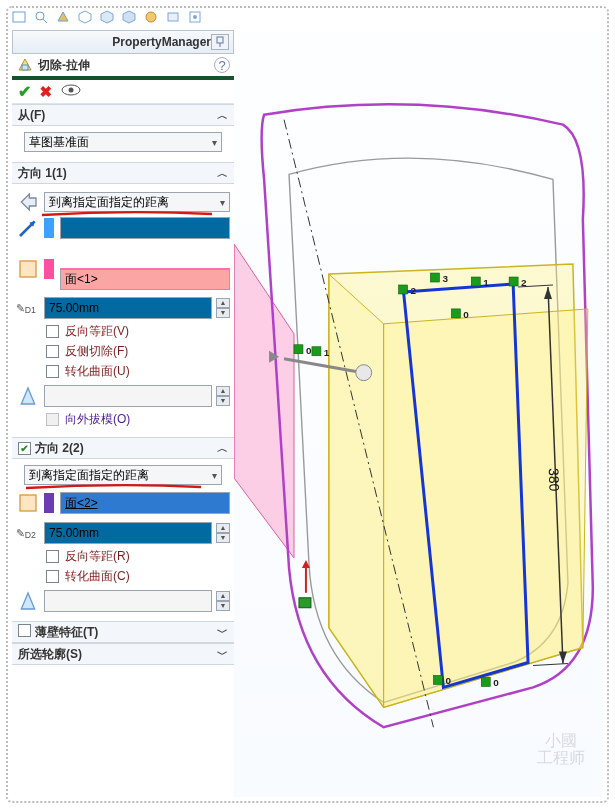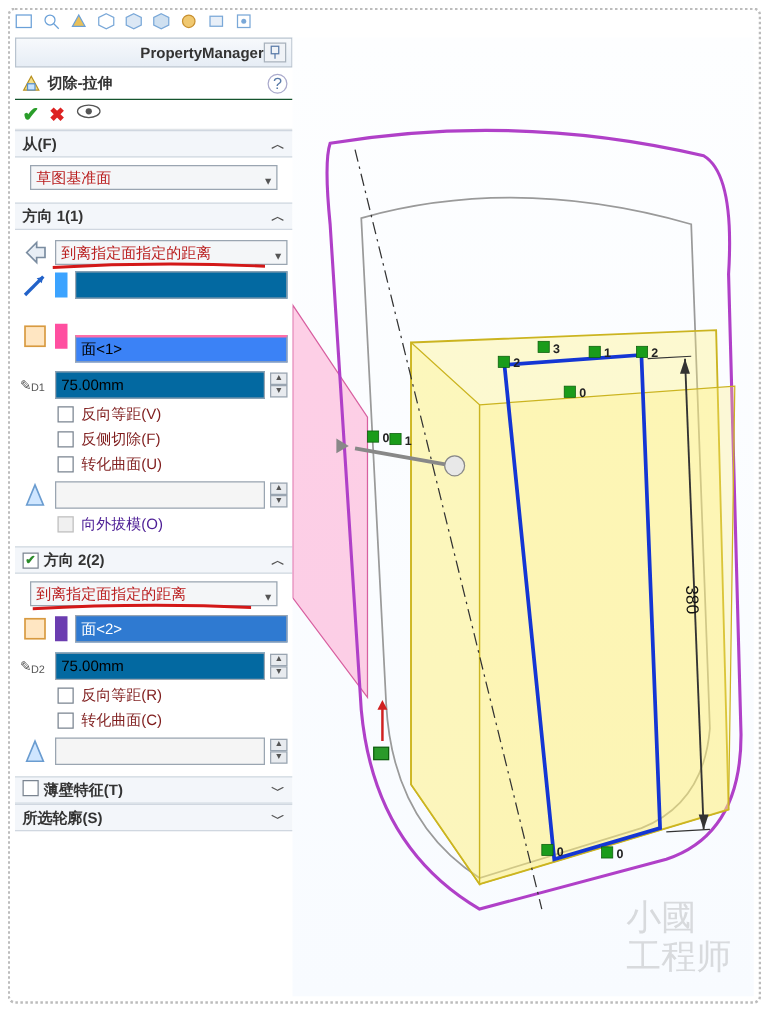--- a/index.html
+++ b/index.html
@@ -11,57 +11,57 @@
   .tb-btn { width:18px; height:18px; display:flex; align-items:center; justify-content:center; }
   .tb-btn svg { width:16px; height:16px; }
   
   .panel { position:absolute; left:12px; top:30px; width:222px; bottom:12px; background:#fff; }
   .viewport { position:absolute; left:234px; top:30px; right:12px; bottom:12px; background:linear-gradient(#fdfeff,#f8fbff); }
   
   .pm-header { height:24px; background:linear-gradient(#f7f9fc,#e6edf5); border:1px solid #b8c3cf; display:flex; align-items:center; position:relative; }
   .pm-title { flex:1; text-align:right; font-size:12px; font-weight:bold; color:#333; }
   .pm-pin { width:18px; height:16px; margin-right:4px; display:flex; align-items:center; justify-content:center; border:1px solid #a8b2bd; background:#f0f3f7; }
   
-  .feature-row { height:26px; display:flex; align-items:center; border-bottom:1px solid #14532d; padding:0 4px; }
+  .feature-row { height:26px; display:flex; align-items:center; border-bottom:4px solid #14532d; padding:0 4px; }
   .feature-icon { width:18px; height:18px; margin-right:4px; }
   .feature-title { font-size:12px; font-weight:bold; color:#333; flex:1; }
   .help-icon { width:16px; height:16px; color:#5a7ba8; display:flex; align-items:center; justify-content:center; font-size:13px; border:1px solid #aac; border-radius:8px; }
   
   .accept-row { height:24px; display:flex; align-items:center; gap:8px; padding:0 6px; border-bottom:1px solid #e0e4e8; }
   .check { color:#2a9d2a; font-size:16px; font-weight:bold; }
   .cross { color:#d22; font-size:15px; font-weight:bold; }
   .eye { width:22px; height:14px; }
   
   .section-head { height:22px; display:flex; align-items:center; justify-content:space-between; background:#f3f6fa; border-top:1px solid #d0d7e0; border-bottom:1px solid #d0d7e0; padding:0 6px; font-size:12px; color:#333; font-weight:bold; cursor:pointer; }
   .section-head .chev { font-size:11px; color:#555; }
   .section-body { padding:4px 4px 6px 4px; }
   
-  .dd { height:20px; border:1px solid #9aa5b1; background:#f4f6f8; display:flex; align-items:flex-end; padding:0 4px; font-size:12px; color:#b91c1c; position:relative; margin:2px 0 4px 24px; }
+  .dd { height:20px; border:1px solid #9aa5b1; background:#f4f6f8; display:flex; align-items:center; padding:0 4px; font-size:12px; color:#000000; position:relative; margin:2px 0 4px 24px; }
   .dd::after { content:"▾"; position:absolute; right:4px; font-size:10px; color:#555; }
   .dd.full { margin-left:8px; margin-right:8px; }
   
   .row { display:flex; align-items:center; margin:2px 0; gap:4px; }
   .row-icon { width:24px; height:24px; display:flex; align-items:center; justify-content:center; flex-shrink:0; }
   .field { flex:1; height:22px; border:1px solid #9aa5b1; background:#0369a1; display:flex; align-items:center; font-size:12px; padding:0 4px; }
-  .field.pink { background:#3b82f6; border-top:2px solid #ff6fa8;margin-top:20px; }
-  .field.blue-sel { background:#2f7ad1; color:#ffffff; }
+  .field.pink { background:#fca5a5; border-top:2px solid #ff6fa8;margin-top:20px; }
+  .field.blue-sel { background:#2f7ad1; color:#000000;text-decoration:underline; }
   .swatch { width:10px; height:20px; background:#6b3db0; margin-right:2px; }
   .swatch.blue { background:#3ba3ff; }
   .spinners { width:14px; display:flex; flex-direction:column; }
   .spin { height:10px; border:1px solid #9aa5b1; background:#e8ebef; font-size:7px; text-align:center; line-height:8px; color:#555; }
   .chk-row { display:flex; align-items:center; gap:6px; font-size:12px; color:#7f1d1d; margin:3px 0 3px 30px; }
   .chk { width:13px; height:13px; border:1px solid #7a8490; background:#fff; display:inline-flex; align-items:center; justify-content:center; font-size:10px; color:#2a7a2a; }
   .chk.disabled { background:#f0f0f0; border-color:#c0c0c0; }
   .chk-row.disabled { color:#4c1d95; }
   .redline { position:absolute; height:8px; pointer-events:none; }
   .redline svg { width:100%; height:100%; }
   
   .viewport svg { width:100%; height:100%; }
   .dim-text { font:14px/1 sans-serif; fill:#111; }
-  .watermark { position:absolute; right:18px; bottom:16px; font-size:28px; color:rgba(120,120,120,0.25); text-align:left; line-height:1.1; }
+  .watermark { position:absolute; right:18px; bottom:30px; font-size:16px; color:rgba(120,120,120,0.25); text-align:center; line-height:1.1; }
   .green-handle { fill:#1a9c1a; stroke:#0b5c0b; stroke-width:0.6; }
   .handle-label { font:10px/1 sans-serif; fill:#222; font-weight:bold; }
 </style>
 </head>
 <body>
 
 <div class="top-toolbar">
   <span class="tb-btn">
       <svg viewBox="0 0 16 16">
         <rect x="2" y="3" width="12" height="10" fill="none" stroke="#6aa0d8"></rect>

